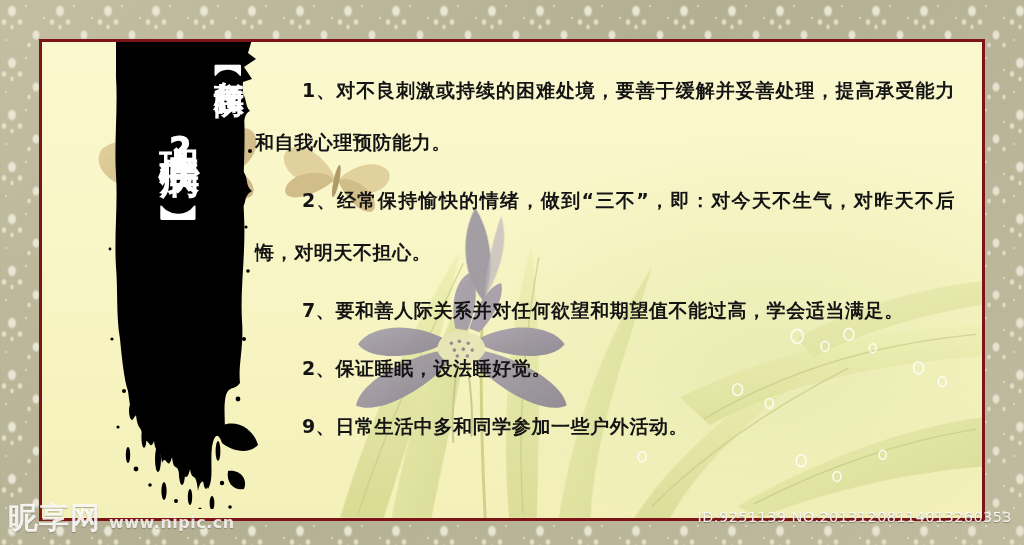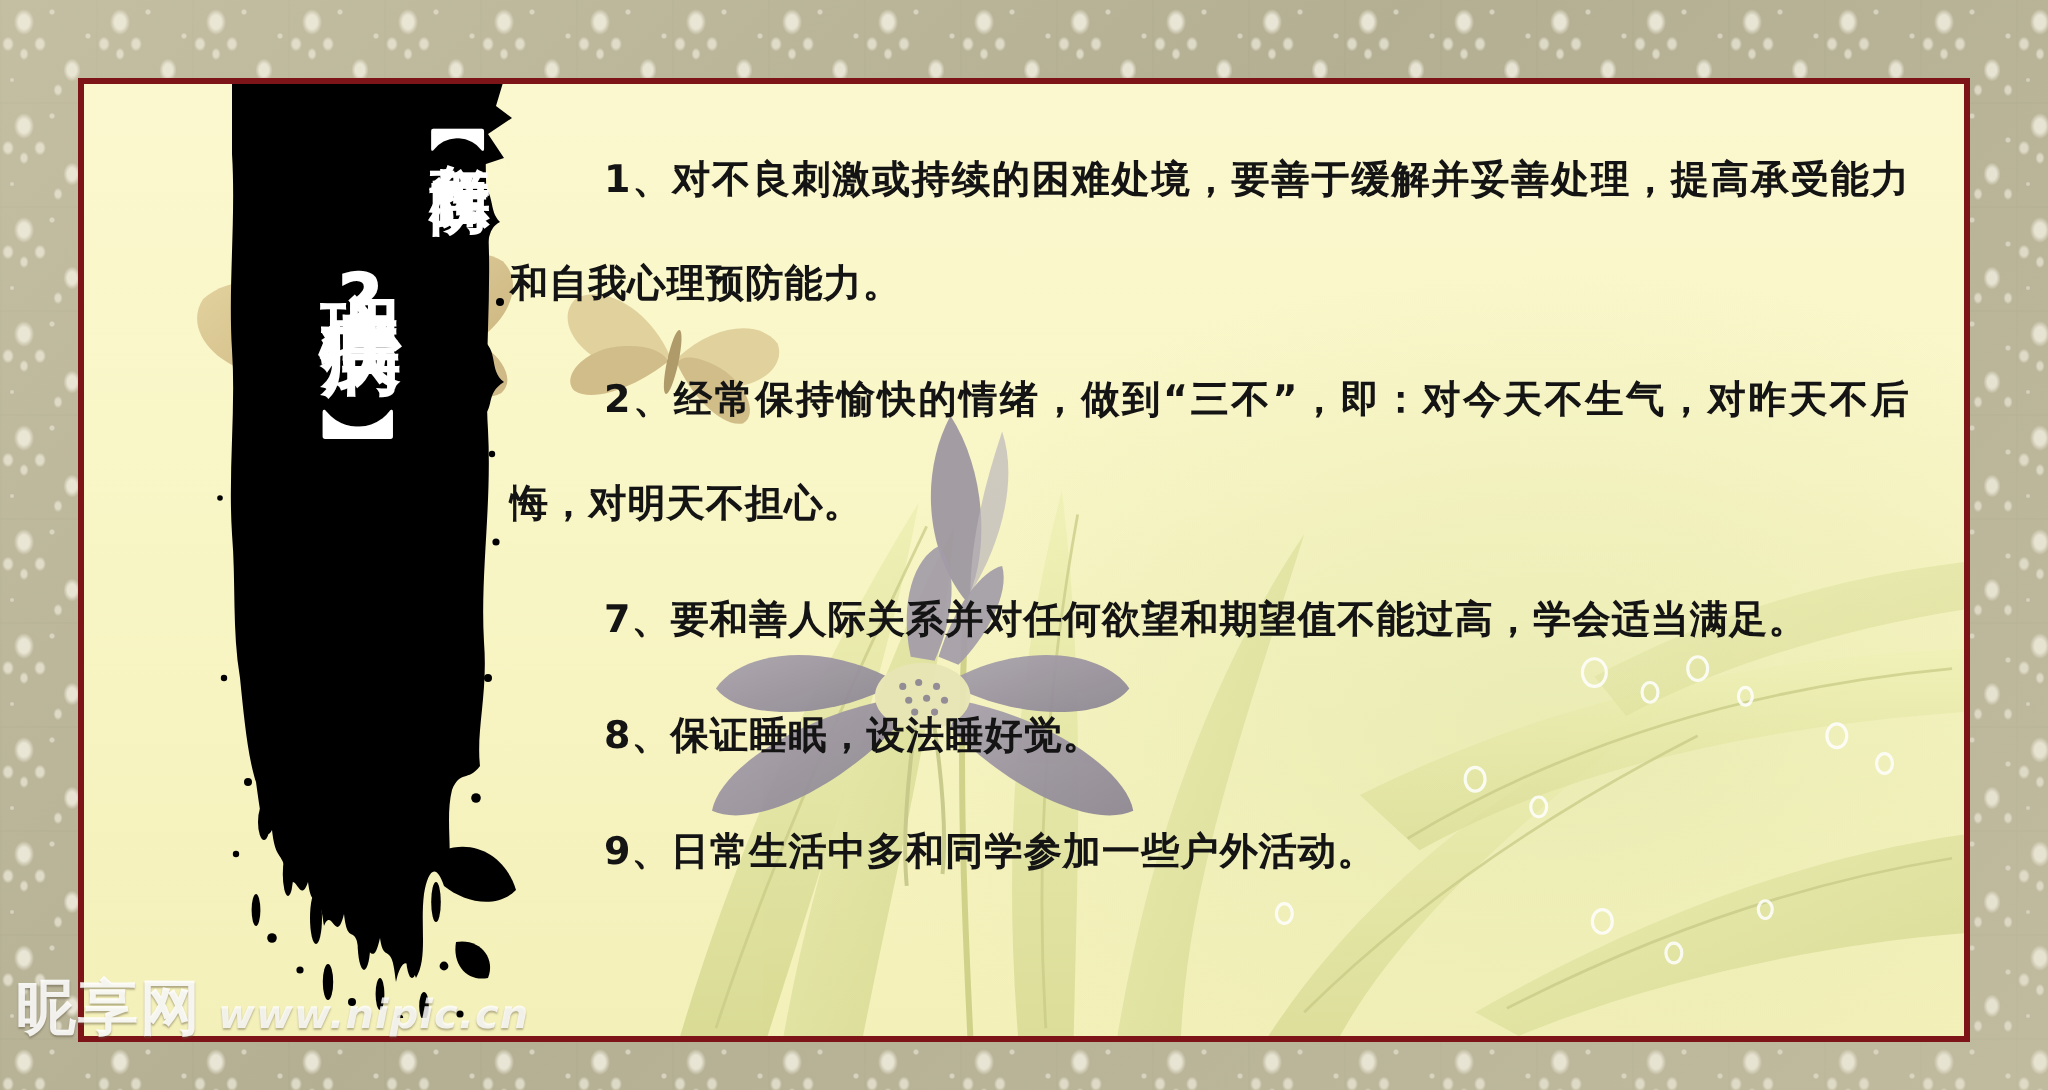--- a/index.html
+++ b/index.html
@@ -136,37 +136,36 @@
   .para {
     margin: 0 0 6px 0;
     text-indent: 47px;
     text-align: justify;
   }
 
   
   .wm-left {
     position: absolute;
     left: 8px;
-    bottom: 20px;
+    bottom: 6px;
     display: flex;
     align-items: baseline;
     gap: 8px;
     justify-content: flex-end;
   }
   .wm-cn {
     font-size: 30px;
     font-weight: 700;
     color: rgba(255,255,255,0.88);
     letter-spacing: 1px;
     font-family: "DejaVu Sans", "Liberation Sans", sans-serif;
     text-shadow: 0 1px 1px rgba(90,80,60,0.45);
   }
   .wm-url {
-    font-size: 20px;
-    font-style: italic;
+    font-size: 16px;
     font-weight: 700;
     color: rgba(255,255,255,0.82);
     letter-spacing: 0.5px;
     font-family: "DejaVu Sans", "Liberation Sans", sans-serif;
     text-shadow: 0 1px 1px rgba(90,80,60,0.4);
   }
   .wm-right {
     position: absolute;
     right: 12px;
     bottom: 20px;
@@ -379,23 +378,24 @@
 
     <div class="banner-text">
       <div class="title-col title-col-right">【怎样预防</div>
       <div class="title-col title-col-left">心理疾病?】</div>
     </div>
 
     <div class="body-text">
       <p class="para">1、对不良刺激或持续的困难处境，要善于缓解并妥善处理，提高承受能力和自我心理预防能力。</p>
       <p class="para">2、经常保持愉快的情绪，做到“三不”，即：对今天不生气，对昨天不后悔，对明天不担心。</p>
       <p class="para">7、要和善人际关系并对任何欲望和期望值不能过高，学会适当满足。</p>
-      <p class="para">8、保证睡眠，设法睡好觉。</p>
+      <p class="para">2、保证睡眠，设法睡好觉。</p>
       <p class="para">9、日常生活中多和同学参加一些户外活动。</p>
     </div>
   </div>
 
   <div class="wm-left">
     <span class="wm-cn">昵享网</span>
     <span class="wm-url">www.nipic.cn</span>
   </div>
+  <div class="wm-right">ID:9251139 NO:20131208114013260353</div>
 
 </div>
 
 </body></html>

